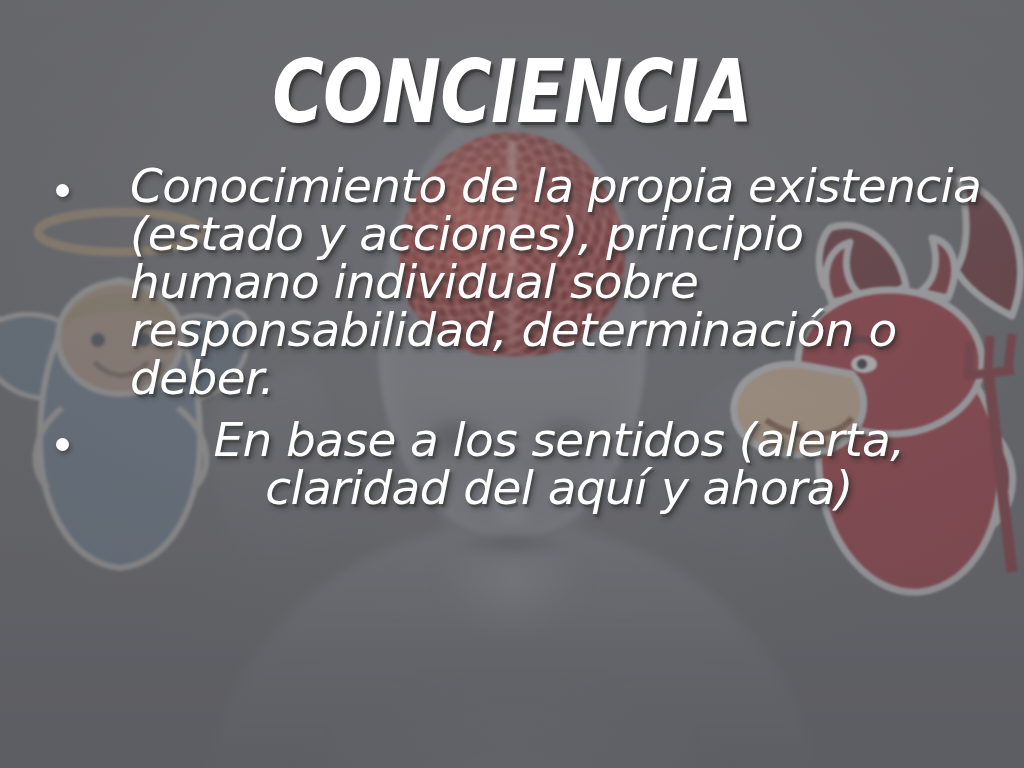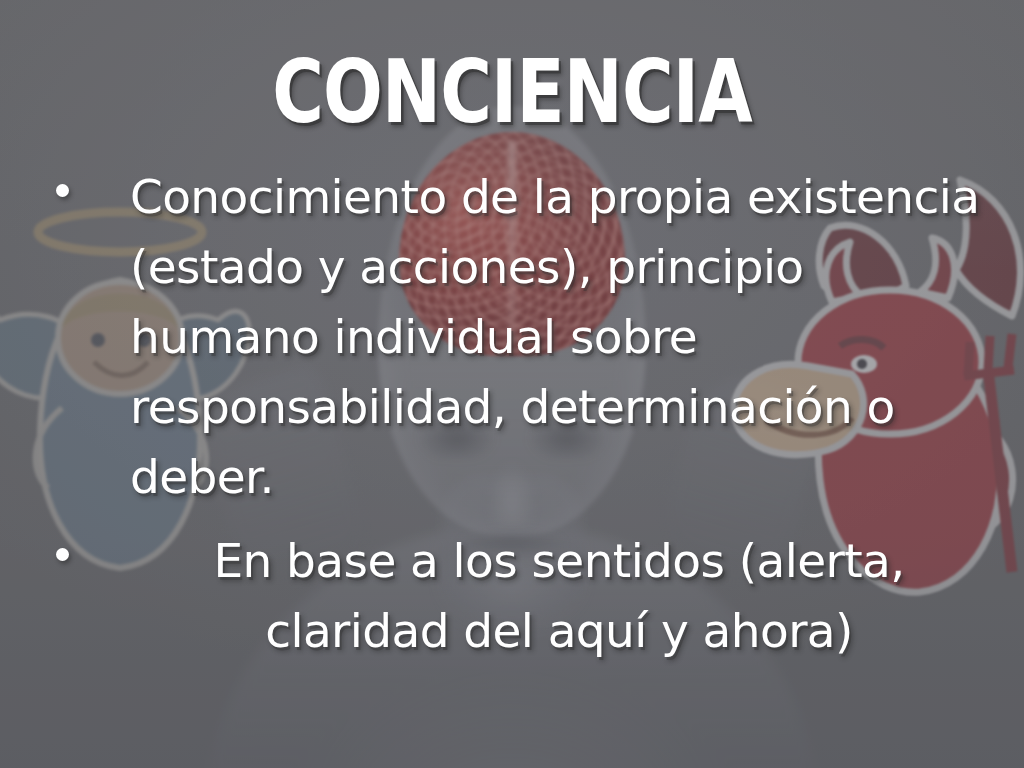--- a/index.html
+++ b/index.html
@@ -208,20 +208,21 @@
   }
   
   .bg-haze {
     background: rgba(106,107,111,0.30);
   }
 
   
   .content {
     position: absolute;
     inset: 0;
+    font-style: italic;
   }
   .title {
     position: absolute;
     top: 48px;
     left: 0;
     right: 0;
     text-align: center;
     color: #ffffff;
     font-family: "DejaVu Sans", sans-serif;
     font-weight: 700;
@@ -255,21 +256,21 @@
     margin-right: 0;
     box-shadow: 2px 3px 4px rgba(30,30,30,0.45);
   }
   .bullet-text {
     flex: 1 1 auto;
     margin-left: 61px;
     color: #ffffff;
     font-family: "DejaVu Sans", sans-serif;
     font-weight: 400;
     font-size: 47px;
-    line-height: 70px;
+    line-height: 48px;
     letter-spacing: -0.6px;
     text-shadow:
       2px 3px 0 rgba(45,45,45,0.35),
       3px 4px 5px rgba(30,30,30,0.45);
   }
   .bullet-row.second { margin-top: 14px; text-align: center; }
 </style>
 </head>
 <body>
 

